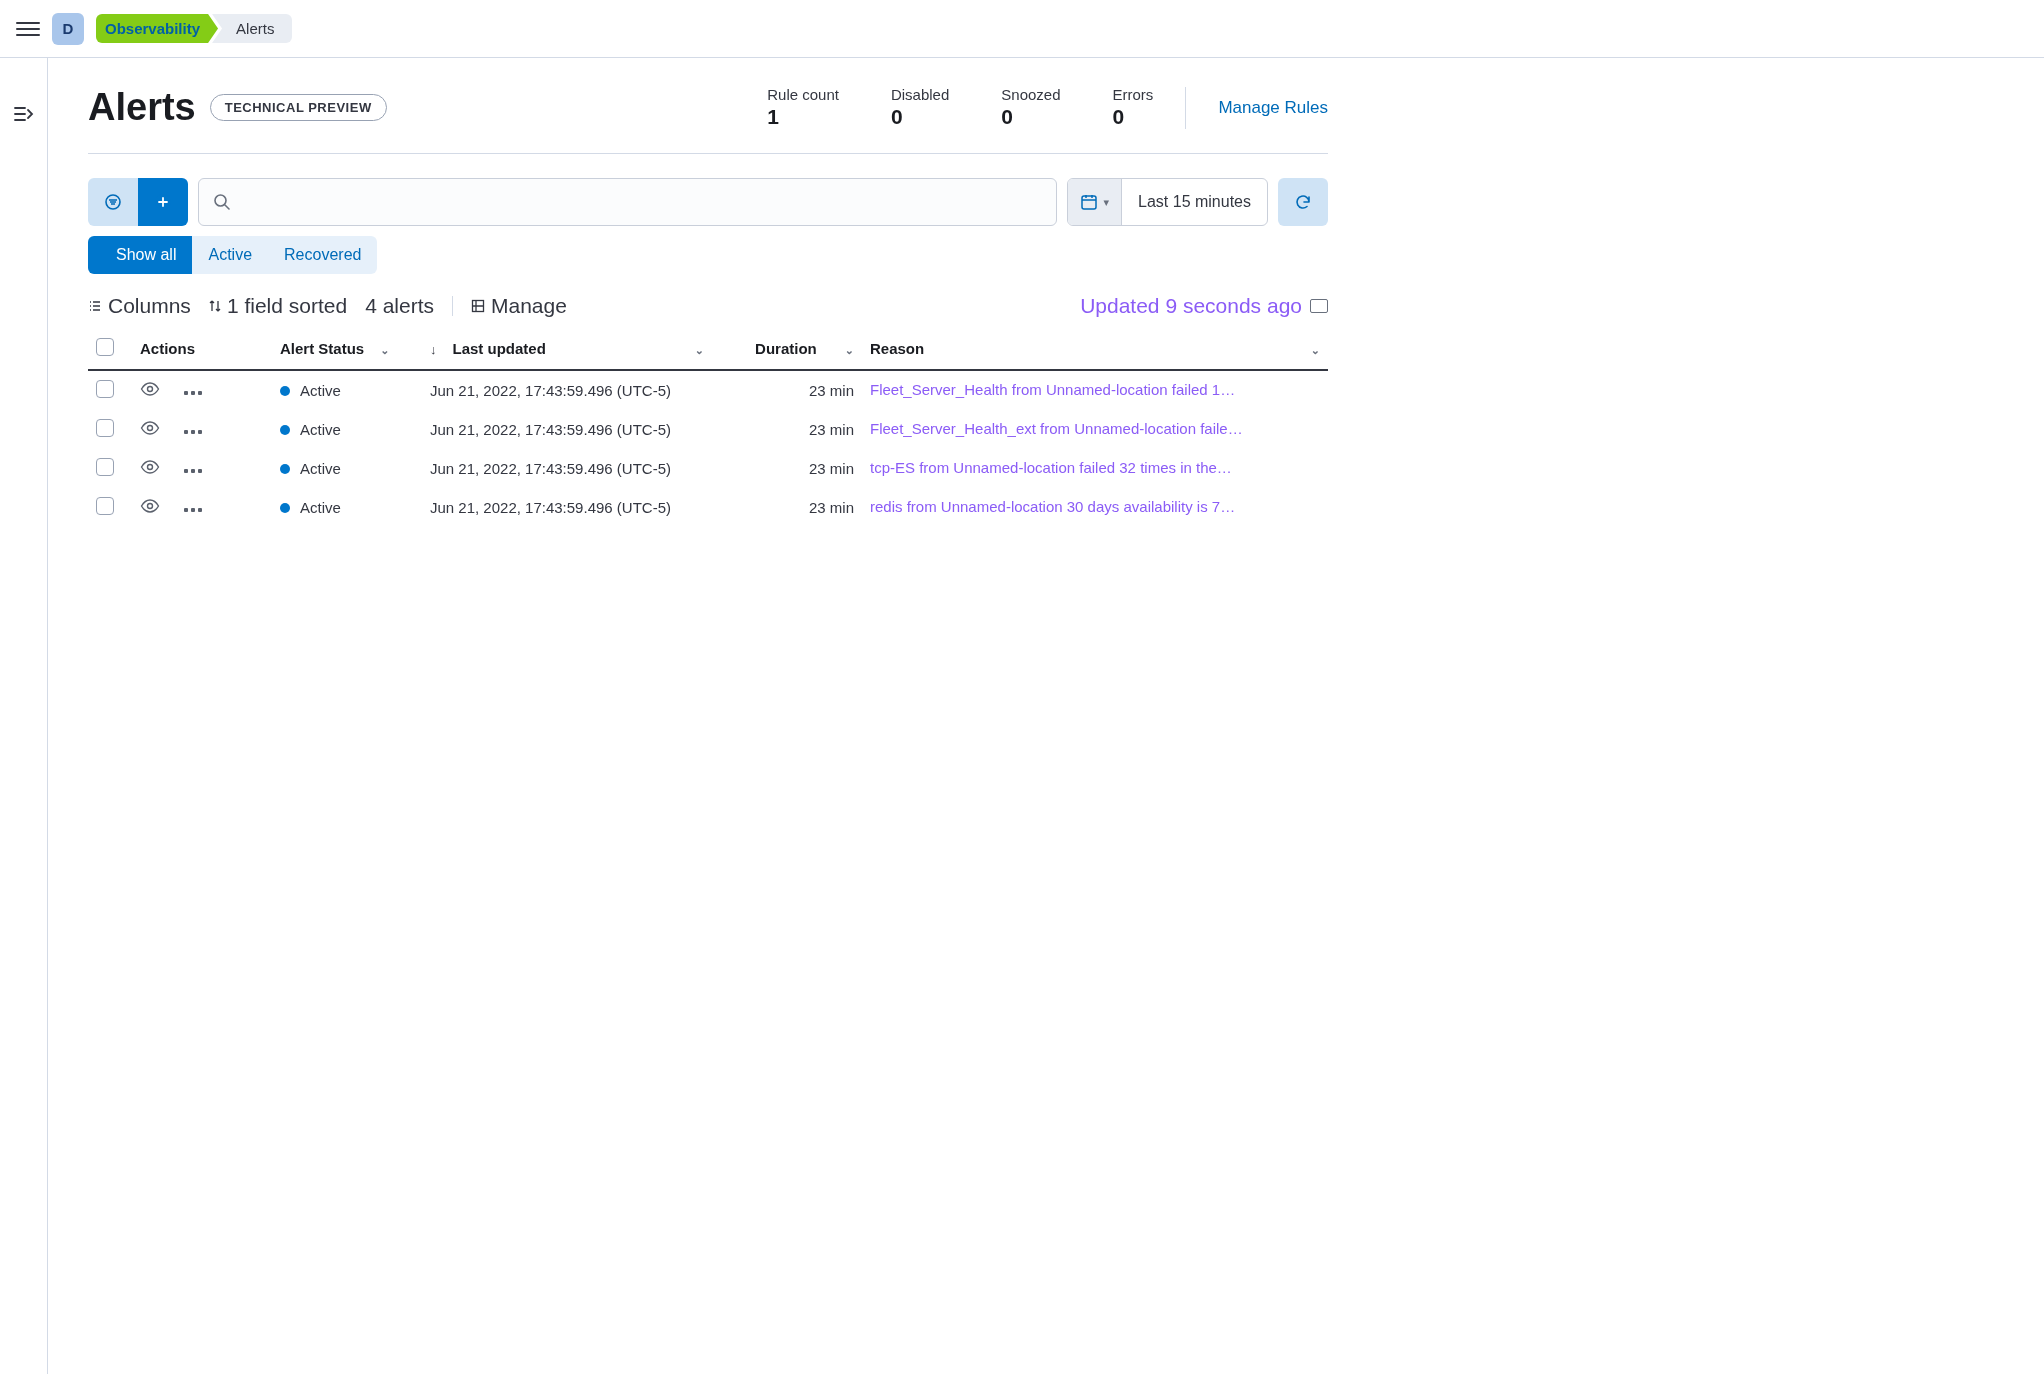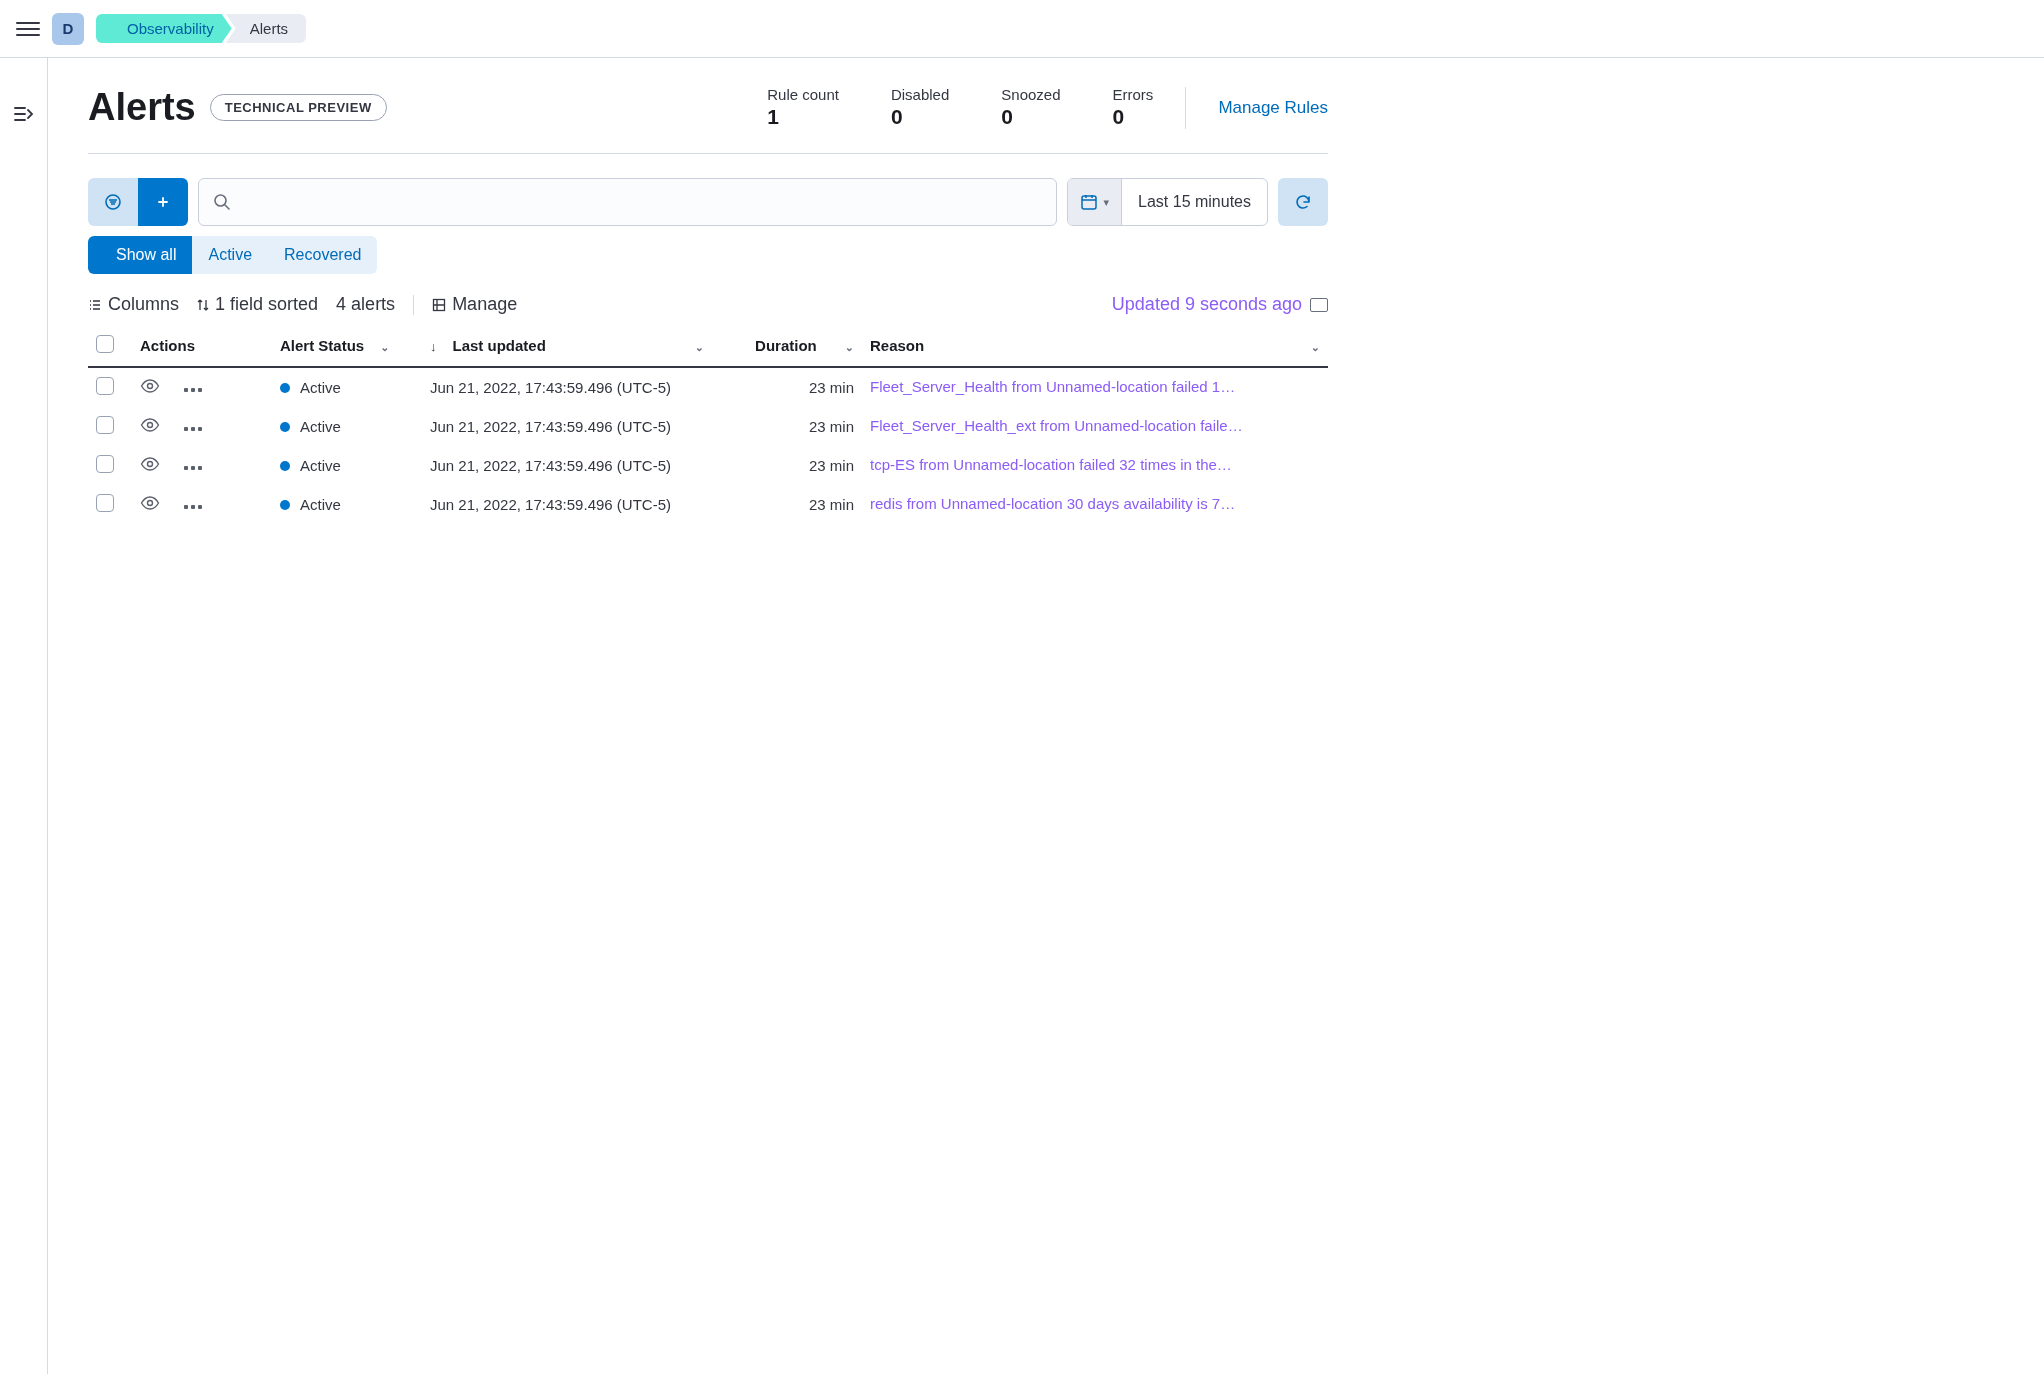--- a/index.html
+++ b/index.html
@@ -49,25 +49,25 @@
       align-items: center;
       gap: 0;
     }
     .breadcrumb-item {
       position: relative;
       padding: 6px 18px 6px 22px;
       font-size: 15px;
       cursor: pointer;
     }
     .breadcrumb-item.first {
-      background: #5eead4;
+      background: #84cc16;
       color: #0061a6;
       border-radius: 6px 0 0 6px;
-      padding-left: 31px;
-      font-weight: 400;
+      padding-left: 9px;
+      font-weight: 700;
       clip-path: polygon(0 0, calc(100% - 10px) 0, 100% 50%, calc(100% - 10px) 100%, 0 100%);
     }
     .breadcrumb-item.current {
       background: #e9edf3;
       color: #343741;
       border-radius: 0 6px 6px 0;
       font-weight: 500;
       margin-left: -6px;
       clip-path: polygon(0 0, 100% 0, 100% 100%, 0 100%, 10px 50%);
       padding-left: 24px;
@@ -247,21 +247,21 @@
       color: #006bb8;
     }
     .filter-tab.inactive:last-child {
       border-radius: 0 6px 6px 0;
     }
     .table-toolbar {
       display: flex;
       align-items: center;
       justify-content: space-between;
       padding: 6px 0 10px;
-      font-size: 18px;
+      font-size: 21px;
       color: #343741;
     }
     .toolbar-left {
       display: flex;
       align-items: center;
       gap: 18px;
     }
     .toolbar-item {
       display: flex;
       align-items: center;

